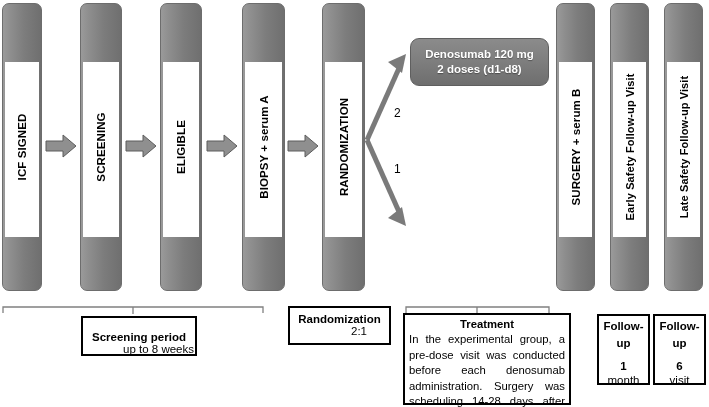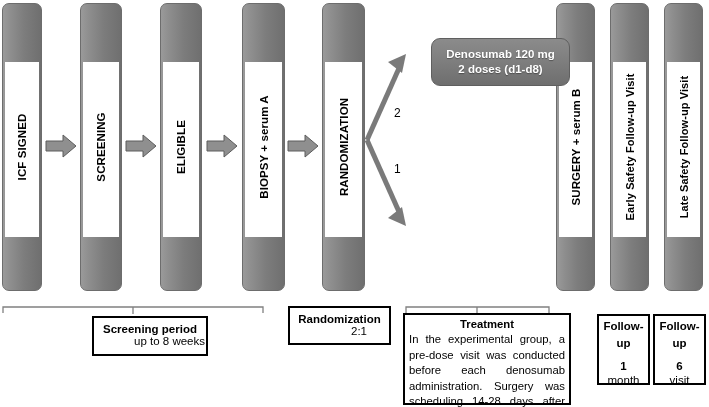--- a/index.html
+++ b/index.html
@@ -20,21 +20,21 @@
 
   
   .step-arrow{position:absolute;width:30px;height:22px;}
 
   
   .tx-box{position:absolute;border-radius:9px;
     background:linear-gradient(to bottom,#8b8b8b 0%,#7f7f7f 45%,#6e6e6e 100%);
     border:1px solid #5f5f5f;box-sizing:border-box;
     display:flex;align-items:center;justify-content:center;
     color:#ffffff;font-weight:bold;font-size:11.5px;line-height:15px;
-    text-align:center;text-shadow:0 1px 1px rgba(0,0,0,.35);margin-left:21px;}
+    text-align:center;text-shadow:0 1px 1px rgba(0,0,0,.35);}
 
   
   .branch-num{position:absolute;font-size:12px;color:#000;}
 
   
   .note-box{position:absolute;border:2px solid #000;background:#fff;
     box-sizing:border-box;text-align:center;font-size:11.5px;color:#000;}
   .note-box .t1{font-weight:bold;display:block;}
   .note-box .t2{display:block;margin-left:39px;}
   .note-para{position:absolute;border:2px solid #000;background:#fff;
@@ -143,21 +143,21 @@
     </svg>
   </div>
 
   <div style="position:absolute;left:405px;top:302px;width:145px;height:12px;">
     <svg width="145" height="12" viewBox="0 0 145 12">
       <path d="M1,11 L1,5 L144,5 L144,11" fill="none" stroke="#808080" stroke-width="1.3"></path>
       <line x1="72" y1="5" x2="72" y2="12" stroke="#808080" stroke-width="1.3"></line>
     </svg>
   </div>
 
-  <div class="note-box" style="left:92px;top:316px;width:116px;height:40px;padding-top:5px;">
+  <div class="note-box" style="left:81px;top:316px;width:116px;height:40px;padding-top:13px;">
     <span class="t1">Screening period</span>
     <span class="t2">up to 8 weeks</span>
   </div>
 
   <div class="note-box" style="left:288px;top:306px;width:103px;height:39px;padding-top:5px;">
     <span class="t1">Randomization</span>
     <span class="t2">2:1</span>
   </div>
 
   <div class="note-para" style="left:403px;top:313px;width:168px;height:92px;">

